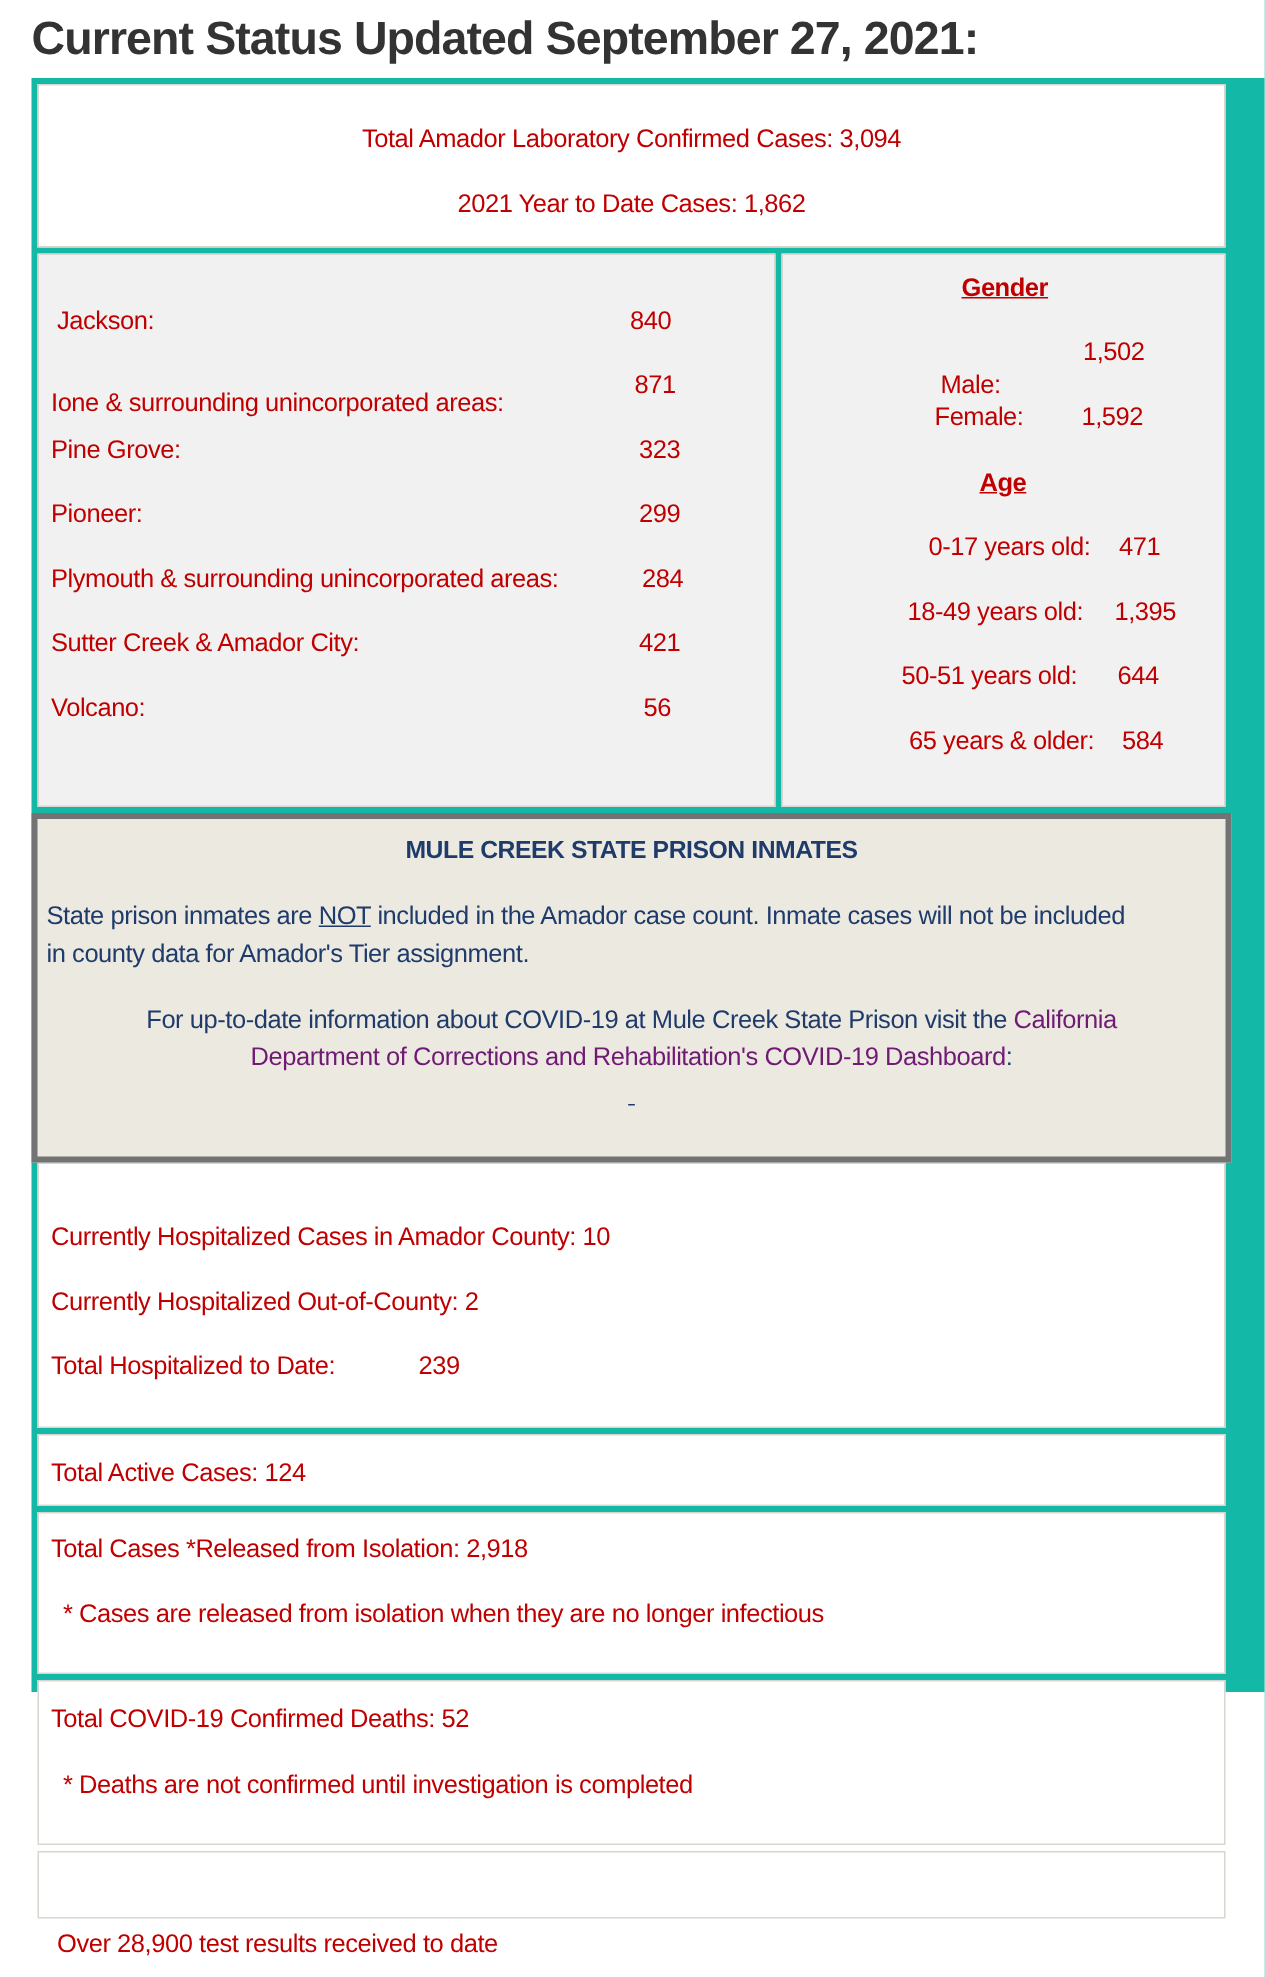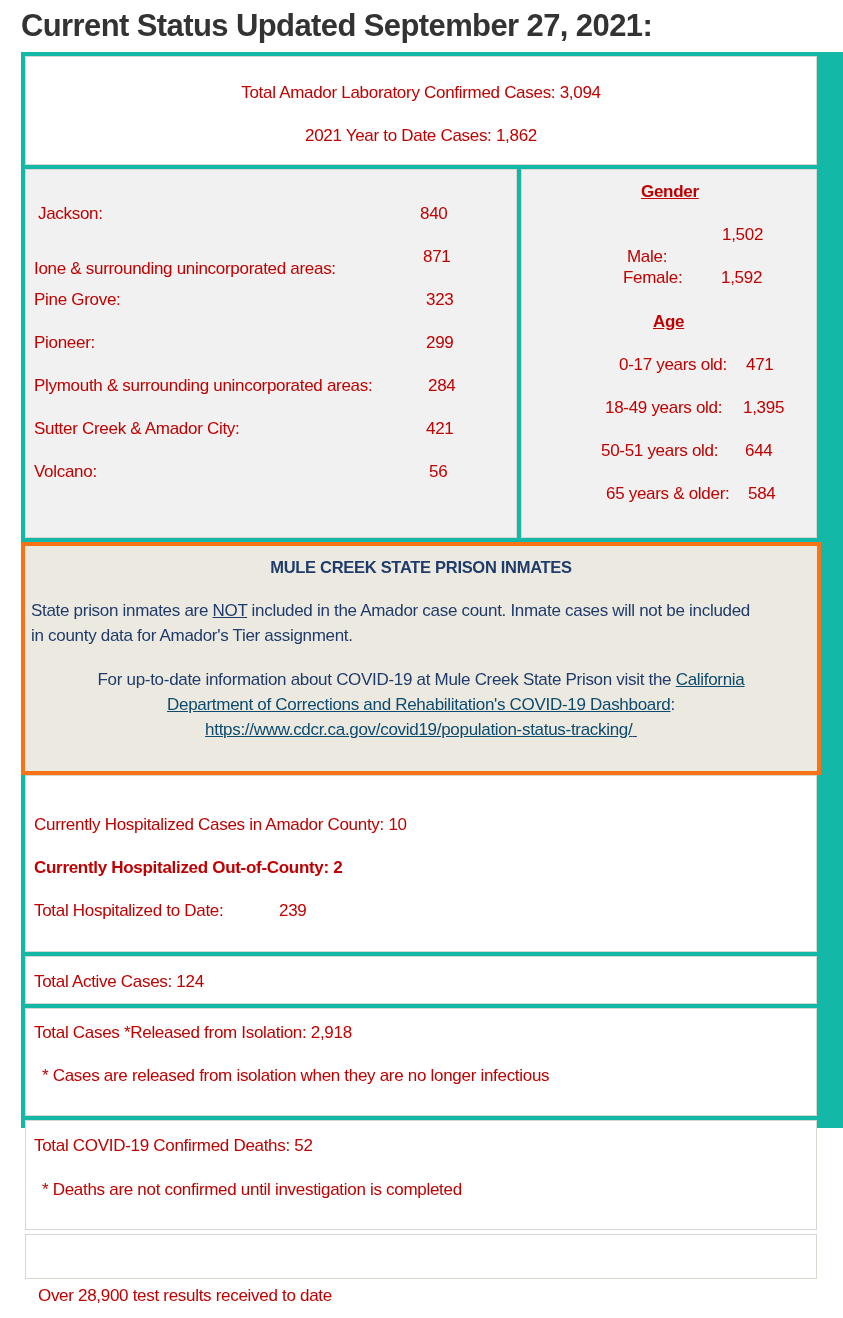--- a/index.html
+++ b/index.html
@@ -8,22 +8,22 @@
     .red { color: #c00000; }
     .blue { color: #1f3b6b; }
     .frame { position: absolute; left: 21px; top: 52px; width: 800px; height: 1076px; background: #14b8a6; padding-left: 44px; }
     .cell { position: absolute; box-sizing: border-box; border: 1px solid #d9d6d0; }
     .white { background: #ffffff; }
     .grey { background: #f1f1f1; }
     .txt { position: absolute; font-size: 17px; white-space: nowrap; letter-spacing: -0.3px; }
     .ctr { text-align: center; left: 0; right: 0; }
     .u { text-decoration: underline; }
     .b { font-weight: bold; }
-    .prison { position: absolute; left: 21px; top: 542px; width: 800px; height: 233px; box-sizing: border-box; border: 4px solid #f97316; background: #eceae0; }
-    a { color: #0c4a6e; text-decoration: underline; }
+    .prison { position: absolute; left: 21px; top: 542px; width: 800px; height: 233px; box-sizing: border-box; border: 4px solid #737373; background: #eceae0; }
+    a { color: #701a75; }
   </style>
 </head>
 <body>
 
 <h1 class="title">Current Status Updated September 27, 2021:</h1>
 
 <div class="frame">
 
   <div class="cell white" style="left:4px; top:4px; width:792px; height:109px;">
     <div class="txt ctr red" style="top:26px;">Total Amador Laboratory Confirmed Cases: 3,094</div>
@@ -59,21 +59,21 @@
     <div class="txt red" style="left:83px; top:228px;">18-49 years old:</div>
     <div class="txt red" style="left:221px; top:228px;">1,395</div>
     <div class="txt red" style="left:79px; top:271px;">50-51 years old:</div>
     <div class="txt red" style="left:223px; top:271px;">644</div>
     <div class="txt red" style="left:84px; top:314px;">65 years &amp; older:</div>
     <div class="txt red" style="left:226px; top:314px;">584</div>
   </div>
 
   <div class="cell white" style="left:4px; top:723px; width:792px; height:177px;">
     <div class="txt red" style="left:8px; top:39px;">Currently Hospitalized Cases in Amador County:  10</div>
-    <div class="txt red" style="left:8px; top:82px;font-weight:bold;">Currently Hospitalized Out-of-County:  2</div>
+    <div class="txt red" style="left:8px; top:82px;">Currently Hospitalized Out-of-County:  2</div>
     <div class="txt red" style="left:8px; top:125px;">Total Hospitalized to Date:</div>
     <div class="txt red" style="left:253px; top:125px;">239</div>
   </div>
 
   <div class="cell white" style="left:4px; top:904px; width:792px; height:48px;">
     <div class="txt red" style="left:8px; top:15px;">Total Active Cases:  124</div>
   </div>
 
   <div class="cell white" style="left:4px; top:956px; width:792px; height:108px;">
     <div class="txt red" style="left:8px; top:14px;">Total Cases *Released from Isolation: 2,918</div>
@@ -89,14 +89,14 @@
     <div class="txt red" style="left:12px; top:4px;margin-top:47px;">Over 28,900 test results received to date</div>
   </div>
 </div>
 
 <div class="prison">
   <div class="txt ctr blue b" style="top:12px; font-size:16.5px;">MULE CREEK STATE PRISON INMATES</div>
   <div class="txt blue" style="left:6px; top:55px;"><span>State prison inmates are </span><span class="u">NOT</span><span> included in the Amador case count. Inmate cases will not be included</span></div>
   <div class="txt blue" style="left:6px; top:80px;">in county data for Amador's Tier assignment.</div>
   <div class="txt ctr blue" style="top:124px;"><span>For up-to-date information about COVID-19 at Mule Creek State Prison visit the </span><a>California</a></div>
   <div class="txt ctr blue" style="top:149px;"><a>Department of Corrections and Rehabilitation's COVID-19 Dashboard</a><span>:</span></div>
-  <div class="txt ctr blue" style="top:174px;"><a>https://www.cdcr.ca.gov/covid19/population-status-tracking/</a><span class="u">&nbsp;</span></div>
+  <div class="txt ctr blue" style="top:174px;"><span class="u">&nbsp;</span></div>
 </div>
 
 </body></html>

